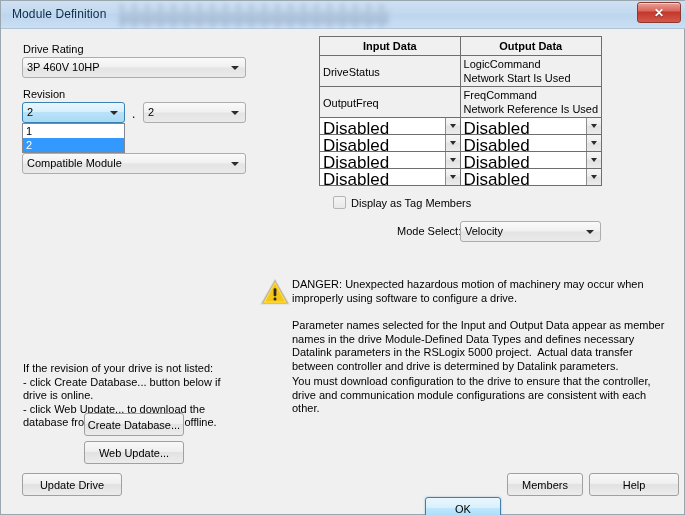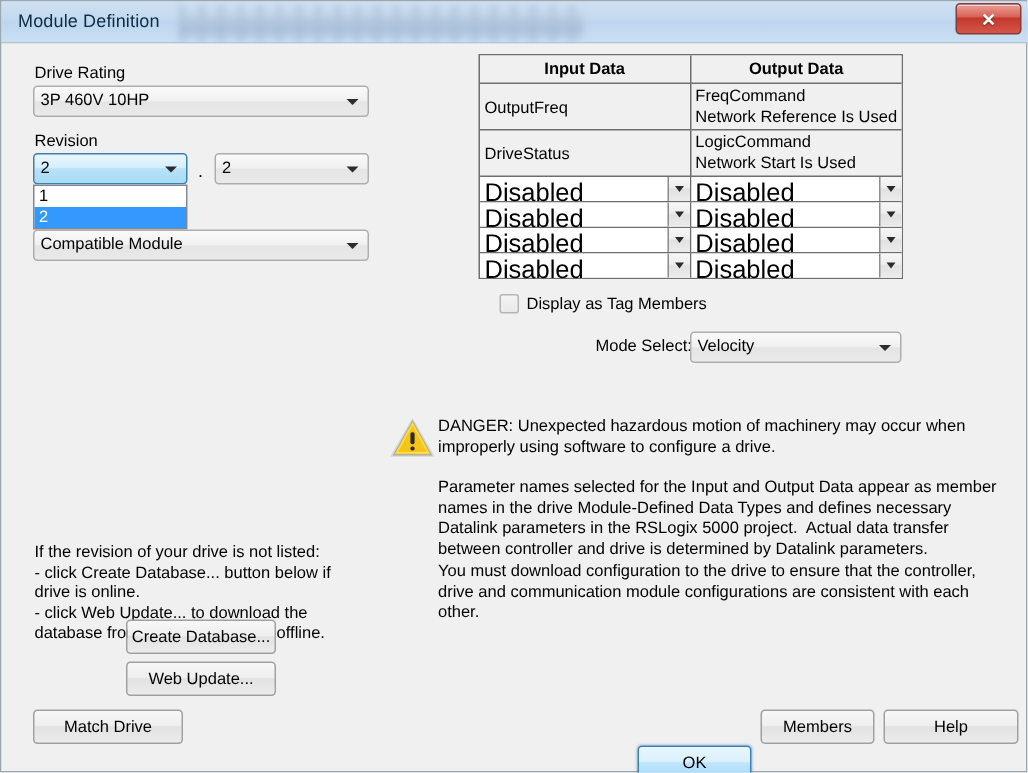--- a/index.html
+++ b/index.html
@@ -285,47 +285,47 @@
     </div>
 
     <div id="left-note">If the revision of your drive is not listed:
 - click Create Database... button below if
 drive is online.
 - click Web Update... to download the
 database from the web if drive is offline.</div>
 
     <div class="btn" style="left:83px; top:384px; width:100px;">Create Database...</div>
     <div class="btn" style="left:83px; top:412px; width:100px;">Web Update...</div>
-    <div class="btn" style="left:21px; top:444px; width:100px;">Match Drive</div>
+    <div class="btn" style="left:21px; top:444px; width:100px;">Update Drive</div>
 
     <div id="data-table">
       <table>
         <thead>
           <tr>
             <th style="width:142px;">Input Data</th>
             <th style="width:141px;">Output Data</th>
           </tr>
         </thead>
         <tbody>
           <tr class="fixed">
             <td class="vcent">
+              <div class="line">DriveStatus</div>
+            </td>
+            <td>
+              <div class="line">LogicCommand</div>
+              <div class="line">Network Start Is Used</div>
+            </td>
+          </tr>
+          <tr class="fixed">
+            <td class="vcent">
               <div class="line">OutputFreq</div>
             </td>
             <td>
               <div class="line">FreqCommand</div>
               <div class="line">Network Reference Is Used</div>
-            </td>
-          </tr>
-          <tr class="fixed">
-            <td class="vcent">
-              <div class="line">DriveStatus</div>
-            </td>
-            <td>
-              <div class="line">LogicCommand</div>
-              <div class="line">Network Start Is Used</div>
             </td>
           </tr>
 
           <tr class="combo-row">
             <td>
               <div class="cell-combo">
                 <span class="cctext">Disabled</span>
                 <span class="cbtn">
                     <i></i>
                   </span>

